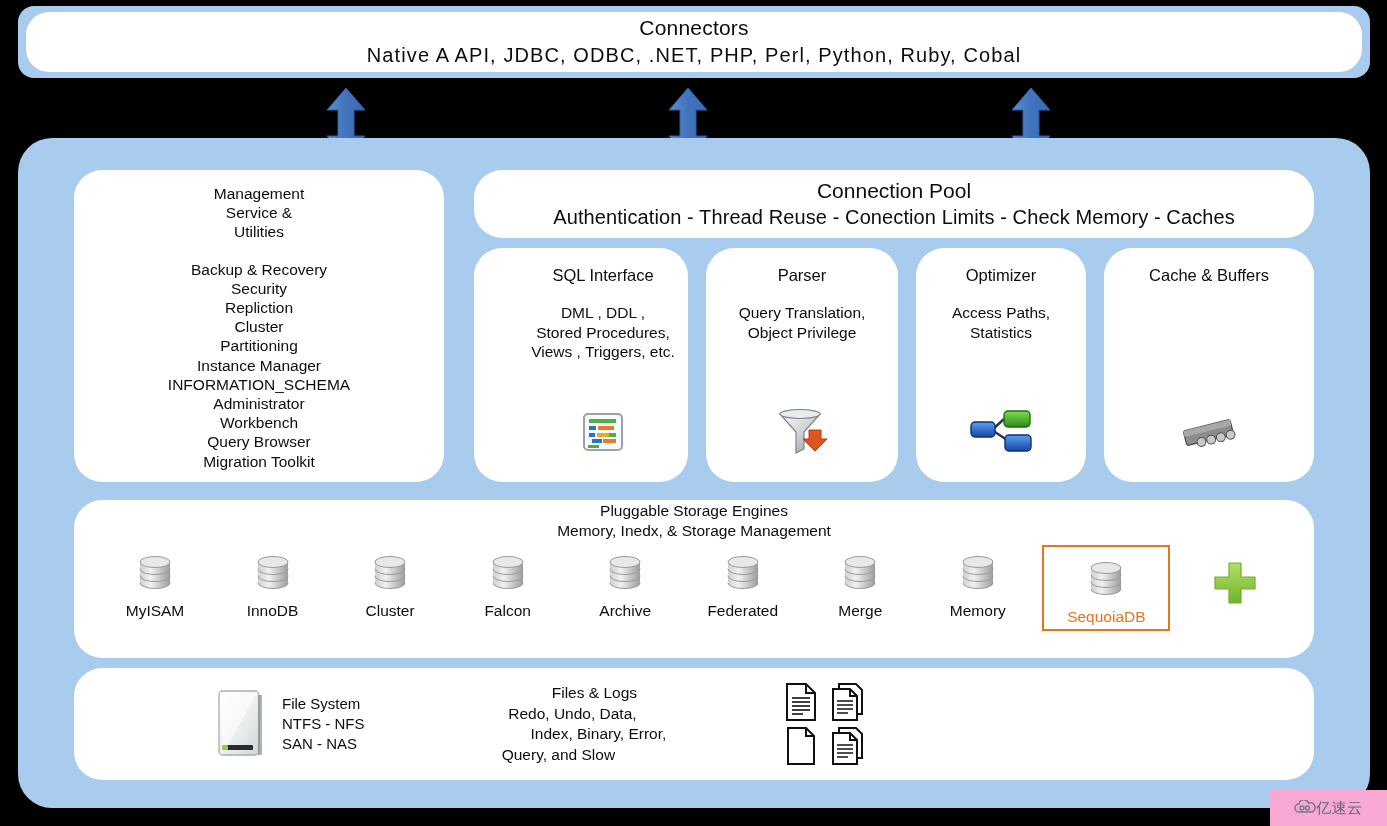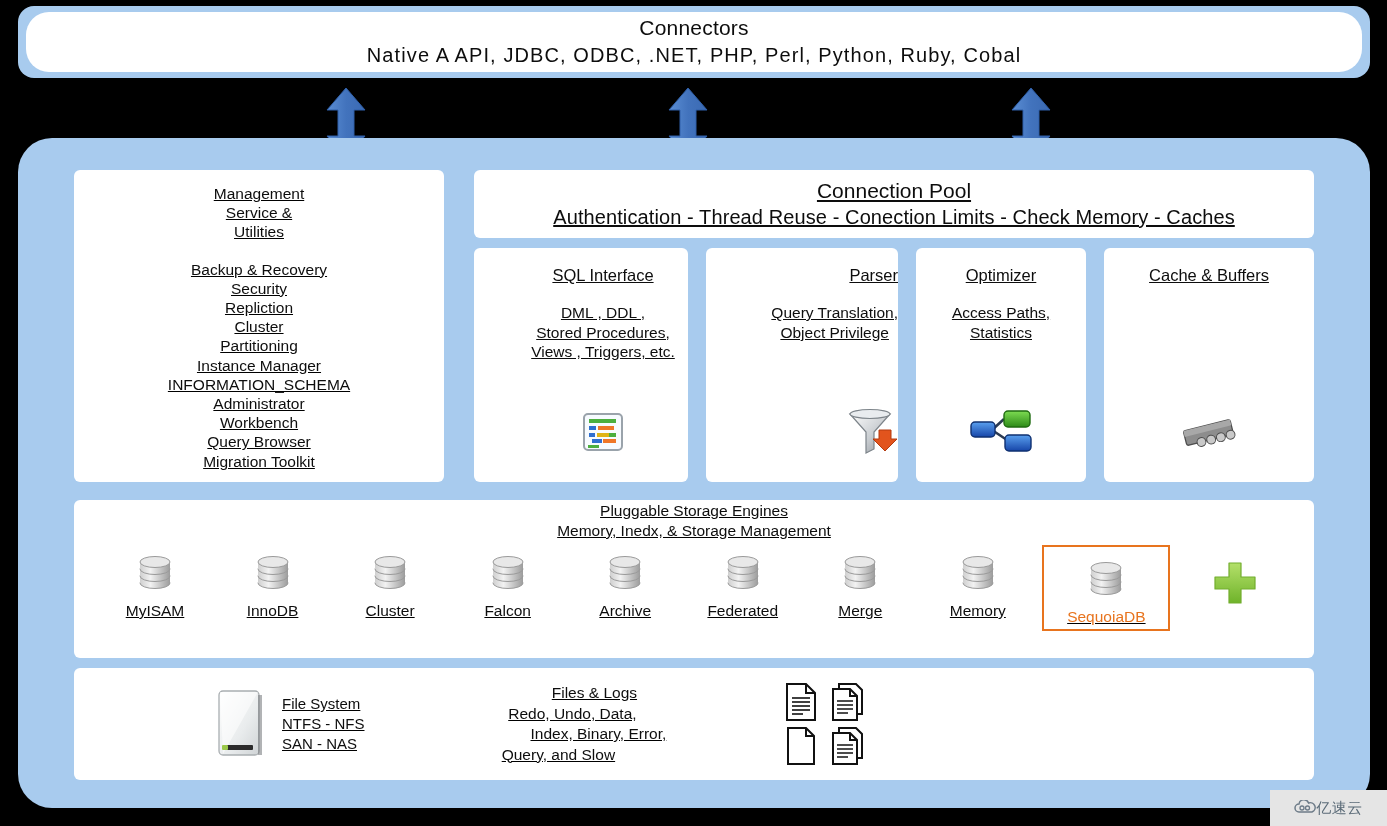--- a/index.html
+++ b/index.html
@@ -48,22 +48,21 @@
     position: absolute;
     left: 18px; top: 138px;
     width: 1352px; height: 670px;
     background: #a8cbee;
     border-radius: 34px;
   }
 
   .panel {
     position: absolute;
     background: #ffffff;
-    border-radius: 6px;
-    text-decoration: underline;
+    border-radius: 28px;
   }
 
   
   .mgmt {
     left: 56px; top: 32px;
     width: 370px; height: 312px;
     display: flex; align-items: flex-start; justify-content: center;
     padding-top: 14px;
   }
   .mgmt-text {
@@ -90,21 +89,21 @@
     top: 110px; height: 234px;
     display: flex; flex-direction: column; align-items: center;
     padding-top: 16px;
     color: #0d0d0d;
   }
   .card .card-title { font-size: 16.5px; line-height: 22px; }
   .card .card-body  { font-size: 15.5px; line-height: 19.5px; text-align: center; margin-top: 17px; }
   .card .card-icon  { margin-top: auto; margin-bottom: 24px; }
 
   .card.c1 { left: 456px;  width: 214px; padding-left: 44px; }
-  .card.c2 { left: 688px;  width: 192px; align-items: flex-end; }
+  .card.c2 { left: 688px;  width: 192px; }
   .card.c3 { left: 898px;  width: 170px; }
   .card.c4 { left: 1086px; width: 210px; }
 
   
   .storage {
     left: 56px; top: 362px;
     width: 1240px; height: 158px;
     padding-top: 1px;
   }
   .storage-head { text-align: center; color: #0d0d0d; }
@@ -140,21 +139,21 @@
     display: grid;
     grid-template-columns: 44px 44px;
     grid-gap: 4px 2px;
   }
 
   
   .watermark {
     position: absolute;
     right: 0; bottom: 0;
     width: 117px; height: 36px;
-    background: #e5e5e5;
+    background: #f9a8d4;
     display: flex; align-items: center; justify-content: center;
   }
   .wm-text { font-size: 15px; color: #5b6b78; letter-spacing: .5px; }
 </style>
 </head>
 <body>
 
 <div class="connectors-frame">
   <div class="connectors-inner">
     <div class="connectors-title">Connectors</div>

